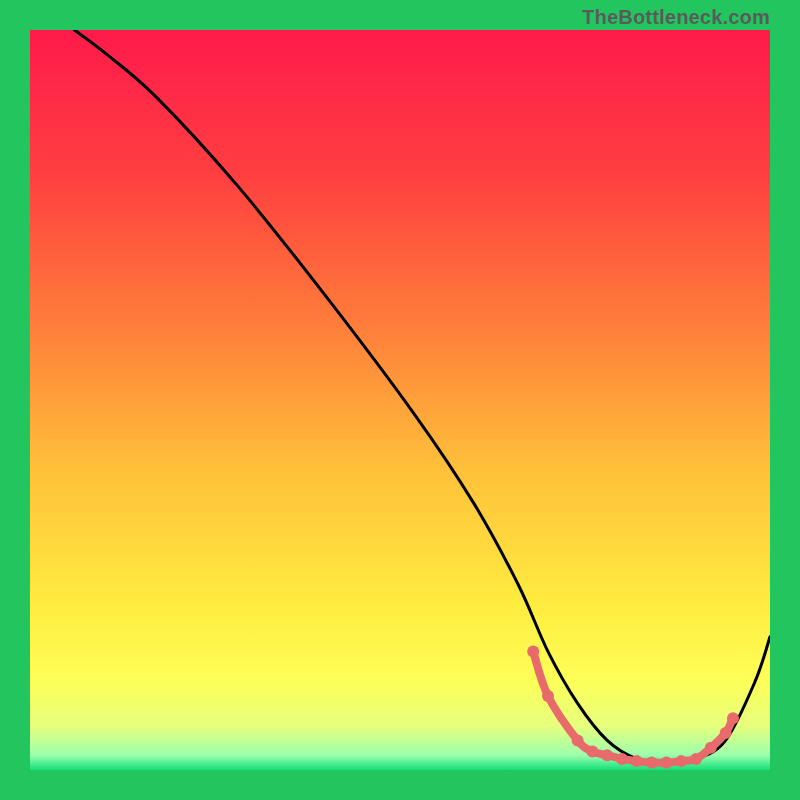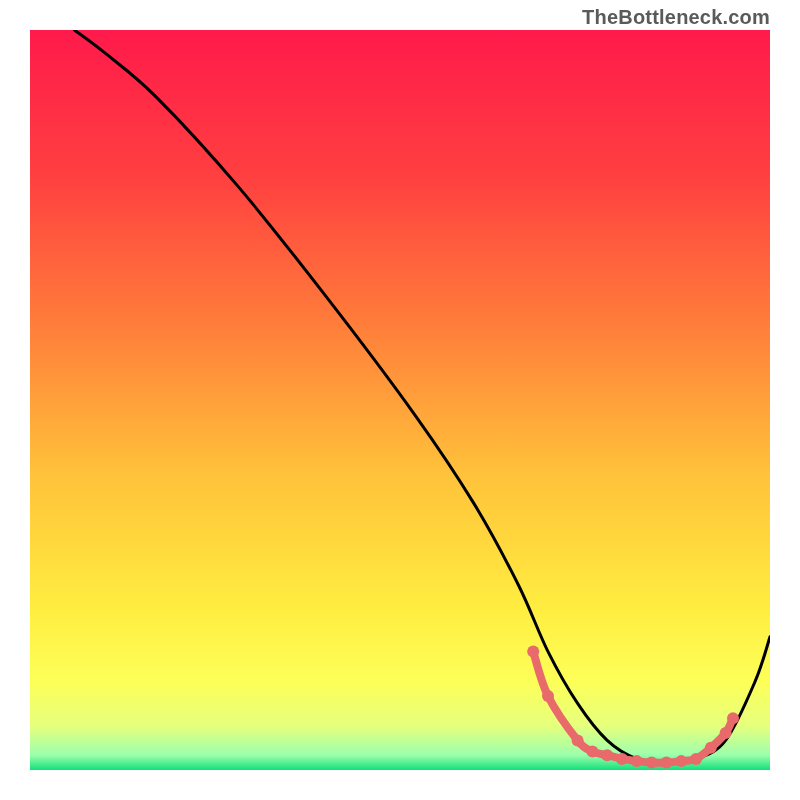--- a/index.html
+++ b/index.html
@@ -7,21 +7,21 @@
     padding: 0;
     width: 800px;
     height: 800px;
     background: #000000;
     overflow: hidden;
   }
   .chart-container {
     position: relative;
     width: 800px;
     height: 800px;
-    background: #ffffff;
+    background: #22c55e;
   }
   .plot-area {
     position: absolute;
     left: 30px;
     top: 30px;
     width: 740px;
     height: 740px;
   }
   .watermark {
     position: absolute;

